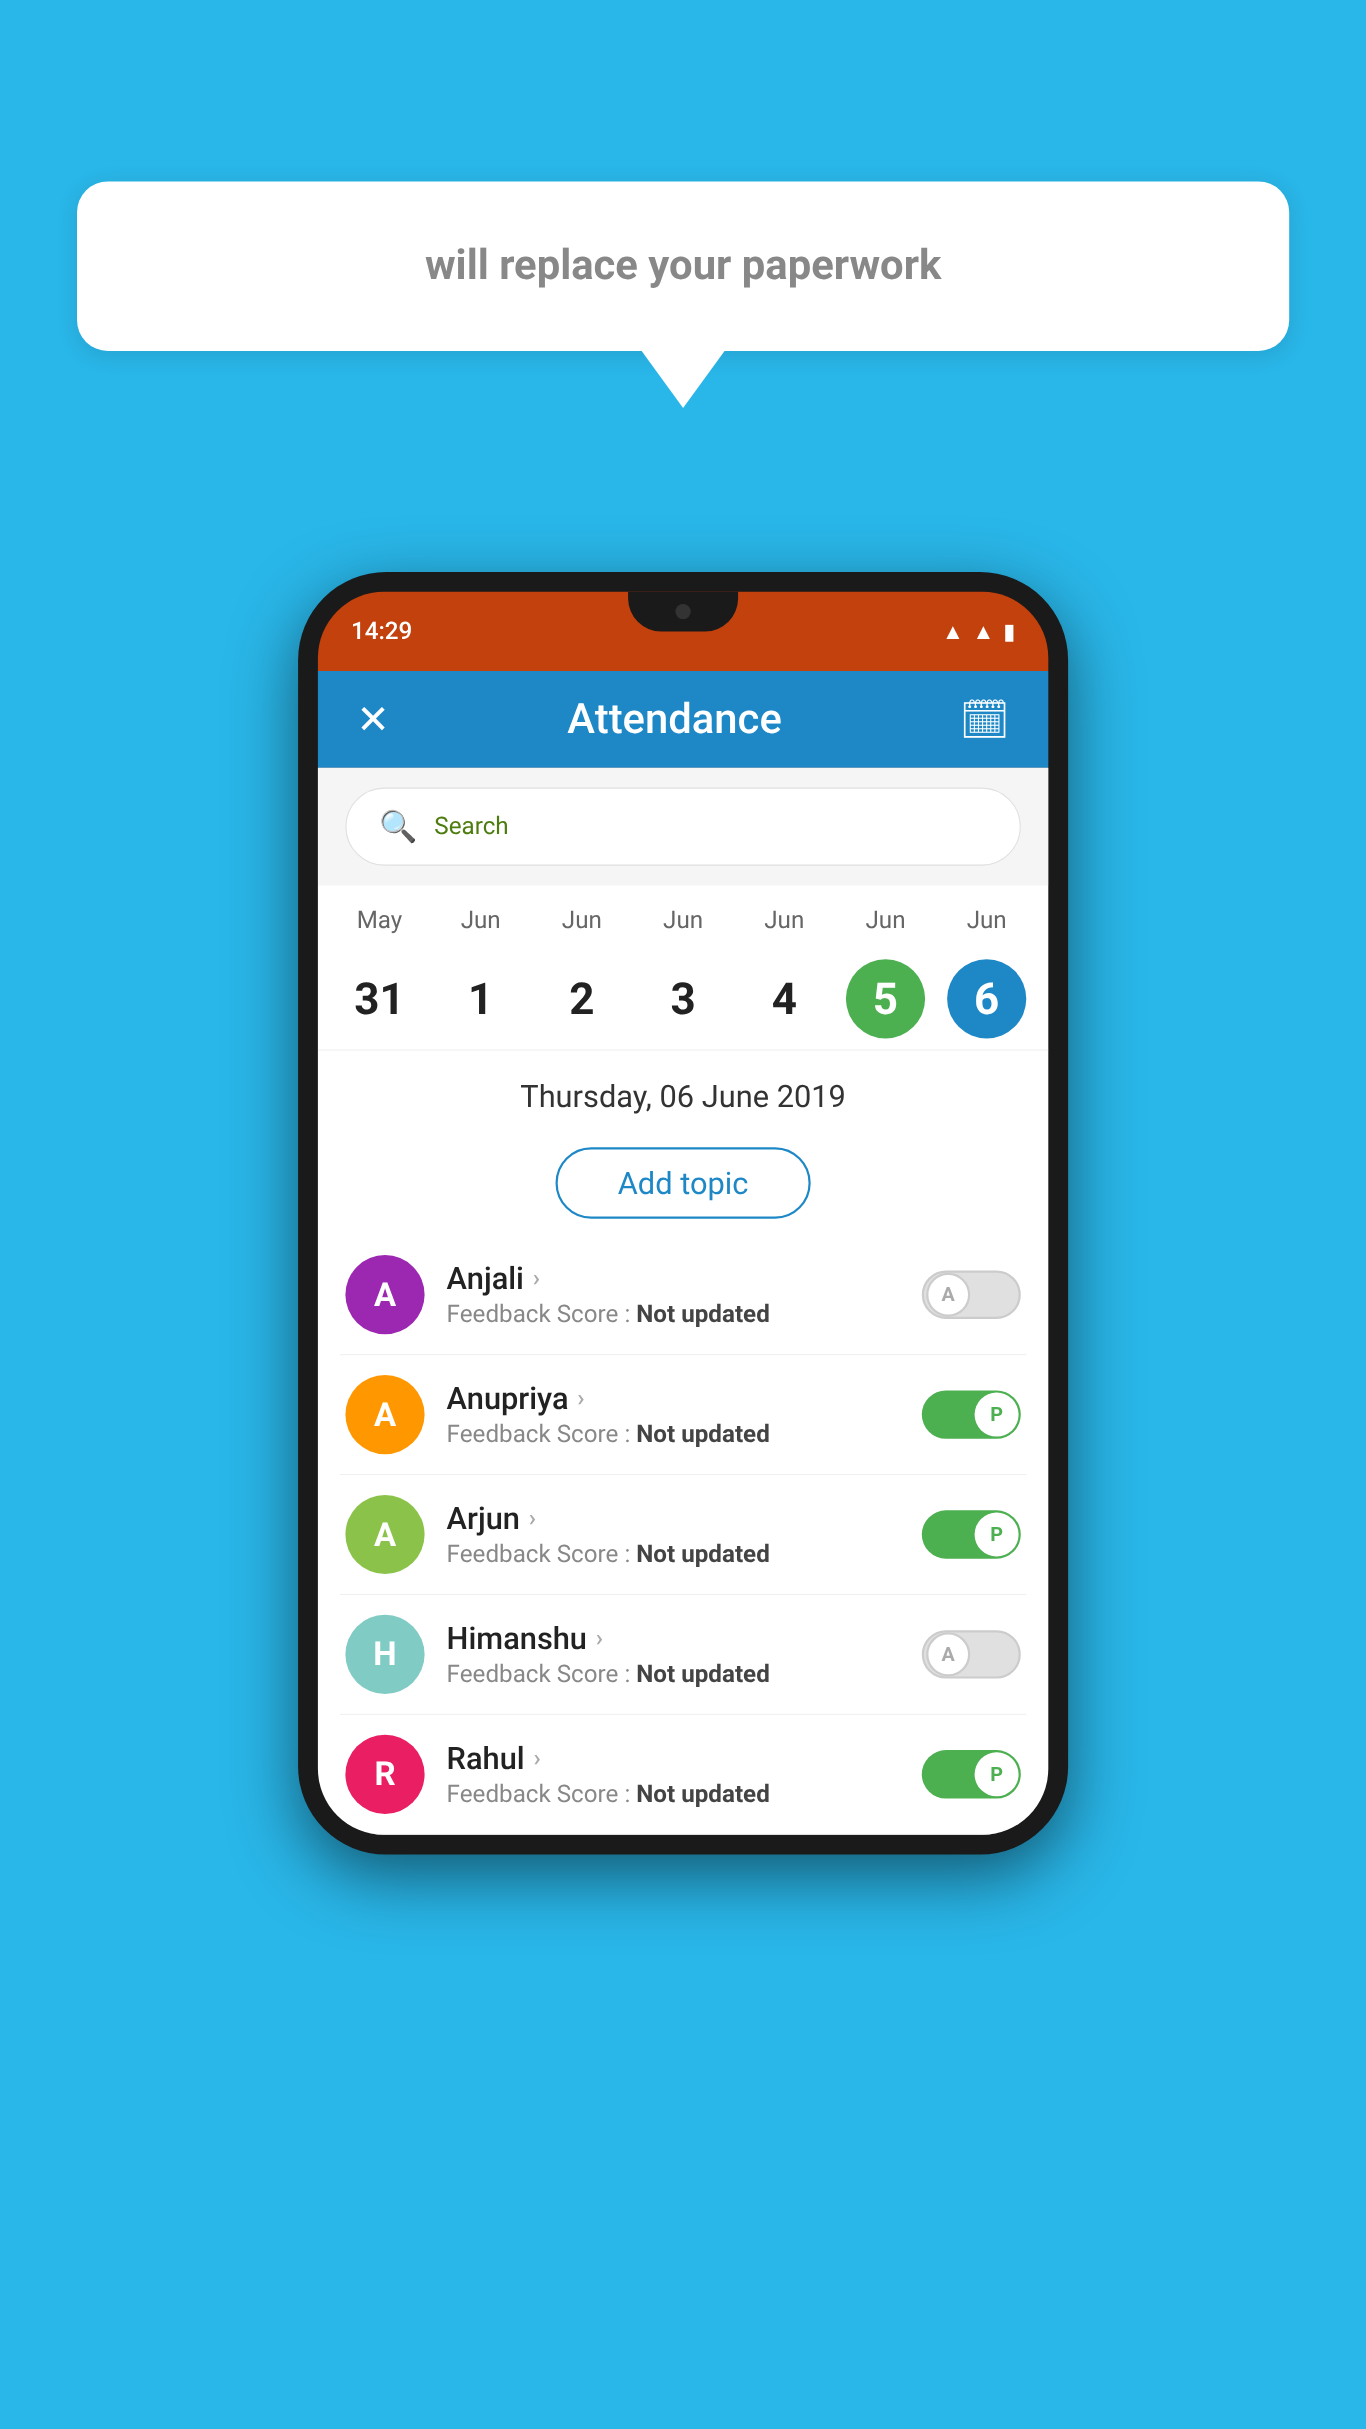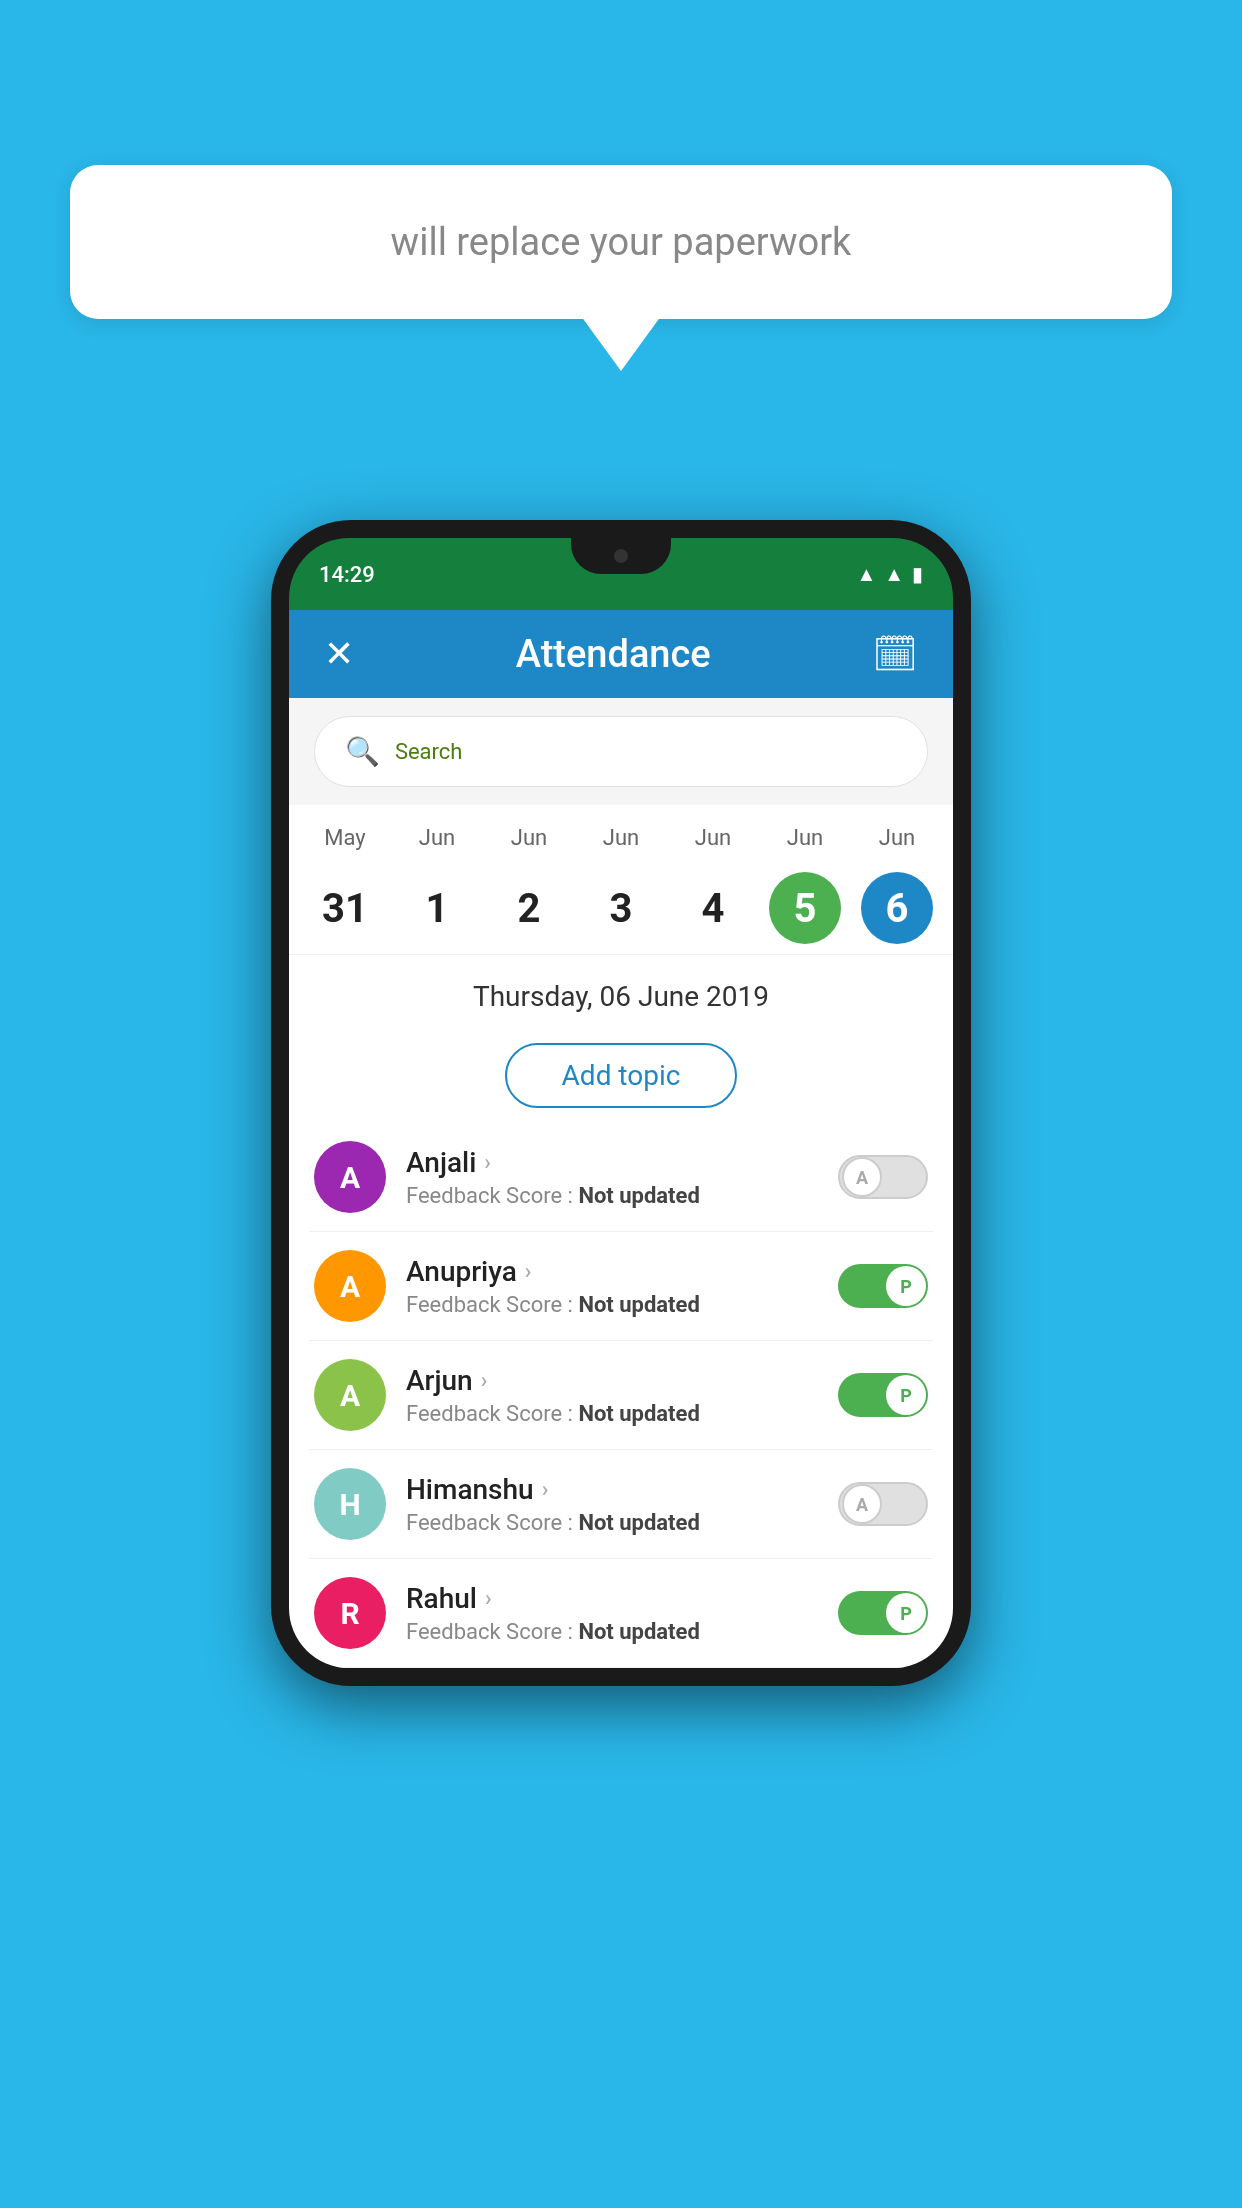--- a/index.html
+++ b/index.html
@@ -46,21 +46,21 @@
     .bubble-title {
       font-size: 72px;
       color: #29b6e8;
       font-weight: 400;
       margin-bottom: 18px;
     }
 
     .bubble-subtitle {
       font-size: 38px;
       color: #888;
-      font-weight: 400;
+      font-weight: 700;
       text-align: center;
     }
 
     
     .phone-container {
       position: absolute;
       top: 520px;
       left: 50%;
       transform: translateX(-50%);
       width: 700px;
@@ -69,21 +69,21 @@
     .phone-outer {
       background: #1a1a1a;
       border-radius: 80px;
       padding: 18px 18px;
       box-shadow: 0 20px 60px rgba(0,0,0,0.5);
       position: relative;
     }
 
     
     .phone-top-bar {
-      background: #15803d;
+      background: #c2410c;
       border-radius: 60px 60px 0 0;
       height: 72px;
       display: flex;
       align-items: center;
       justify-content: space-between;
       padding: 0 30px;
       position: relative;
     }
 
     .notch {

